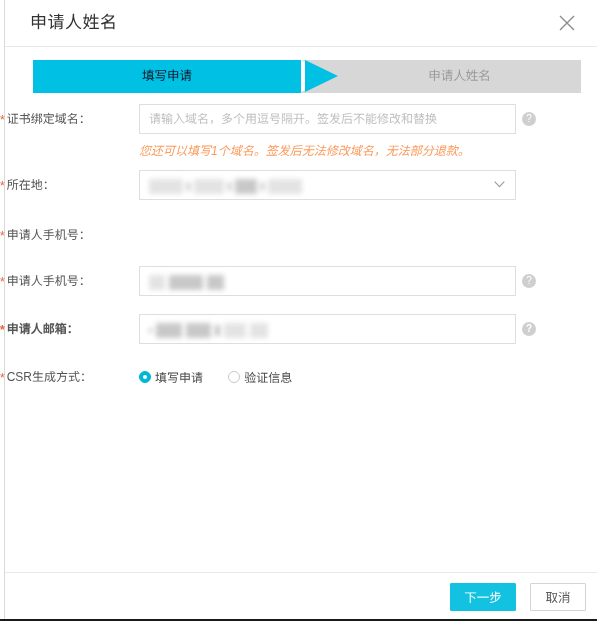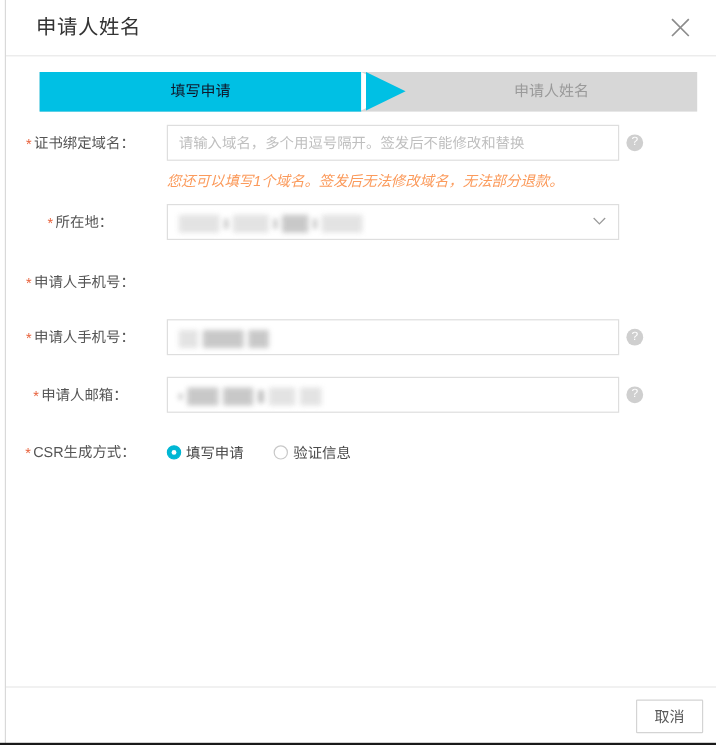--- a/index.html
+++ b/index.html
@@ -150,21 +150,21 @@
     width: 597px;
   }
   .row {
     position: relative;
     height: 46px;
   }
   .lbl {
     position: absolute;
     left: 0;
     width: 134px;
-    text-align: center;
+    text-align: left;
     font-size: 12px;
     color: #555555;
     line-height: 30px;
     white-space: nowrap;
   }
   .lbl .req {
     color: #e8613b;
     font-size: 12px;
     margin-right: 2px;
     vertical-align: -1px;
@@ -445,21 +445,21 @@
           <div class="redact">
             <i class="light" style="width:16px"></i>
             <i class="dark" style="width:34px"></i>
             <i class="dark" style="width:17px"></i>
           </div>
         </div>
       </div>
       <div class="help">?</div>
     </div>
 
-    <div class="row" style="height:48px;">
+    <div class="row" style="height:48px;font-weight:bold;">
       <div class="lbl">
         <span class="req">*</span><span>申请人邮箱：</span>
       </div>
       <div class="ctl">
         <div class="selectbox">
           <div class="redact">
             <i class="tiny" style="width:3px;height:5px"></i>
             <i class="dark" style="width:26px"></i>
             <i class="dark" style="width:25px"></i>
             <i class="tiny" style="width:5px;height:11px"></i>
@@ -482,17 +482,18 @@
         <label class="radio-item">
           <span class="dot"></span><span class="radio-text">验证信息</span>
         </label>
       </div>
     </div>
 
   </div>
 
   <div class="footer-divider"></div>
   <div class="footer">
+    <button class="btn btn-primary">下一步</button>
     <button class="btn btn-default">取消</button>
   </div>
 
   <div class="bottom-edge"></div>
 </div>
 
 </body></html>

